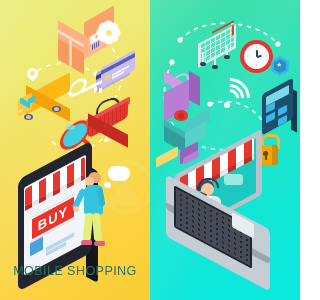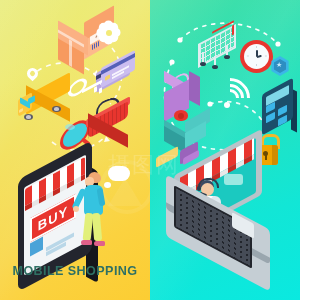--- a/index.html
+++ b/index.html
@@ -18,21 +18,21 @@
      background:linear-gradient(118deg,rgba(255,255,255,.10) 0%,rgba(255,255,255,0) 28%,rgba(255,255,255,.06) 46%,rgba(255,255,255,0) 64%);}
 
   
   .wm{position:absolute;pointer-events:none;opacity:.13;}
   .wm-tri{width:0;height:0;border-left:17px solid transparent;border-right:17px solid transparent;
      border-bottom:28px solid rgba(255,255,255,.55);}
   .wm-circ{width:46px;height:46px;border-radius:50%;border:4px solid rgba(255,255,255,.6);}
 
   
   .caption{position:absolute;left:0;width:150px;text-align:center;
-     font-size:12.6px;letter-spacing:.4px;font-weight:700;white-space:nowrap;}
+     font-size:12.6px;letter-spacing:.4px;font-weight:400;white-space:nowrap;}
   .caption-left{top:264px;color:#2f7064;}
   .caption-right{top:264px;color:#2b3f55;}
 
   
   .ic{position:absolute;}
 
   
   .box-top{position:absolute;width:30px;height:18px;background:#f9a26c;
      transform:skewY(-30deg);border-radius:1px;}
   .box-top2{position:absolute;width:30px;height:18px;background:#fbb183;
@@ -454,16 +454,14 @@
       <div class="lt-base" style="left:0px; top:50px;"></div>
       <div class="lt-base2" style="left:0px; top:78px;"></div>
       <div class="lt-kb" style="left:8px; top:54px;">
           <div class="lt-keys"></div>
         </div>
       <div class="lt-pad" style="left:66px;top:66px;"></div>
     </div>
 
   </div>
 
-  <div style="position:absolute;left:108px;top:150px;font-size:22px;color:rgba(255,255,255,.16);
-              letter-spacing:2px;pointer-events:none;font-family:'DejaVu Sans',sans-serif;">摄图网</div>
 
 </div>
 
 </body></html>

